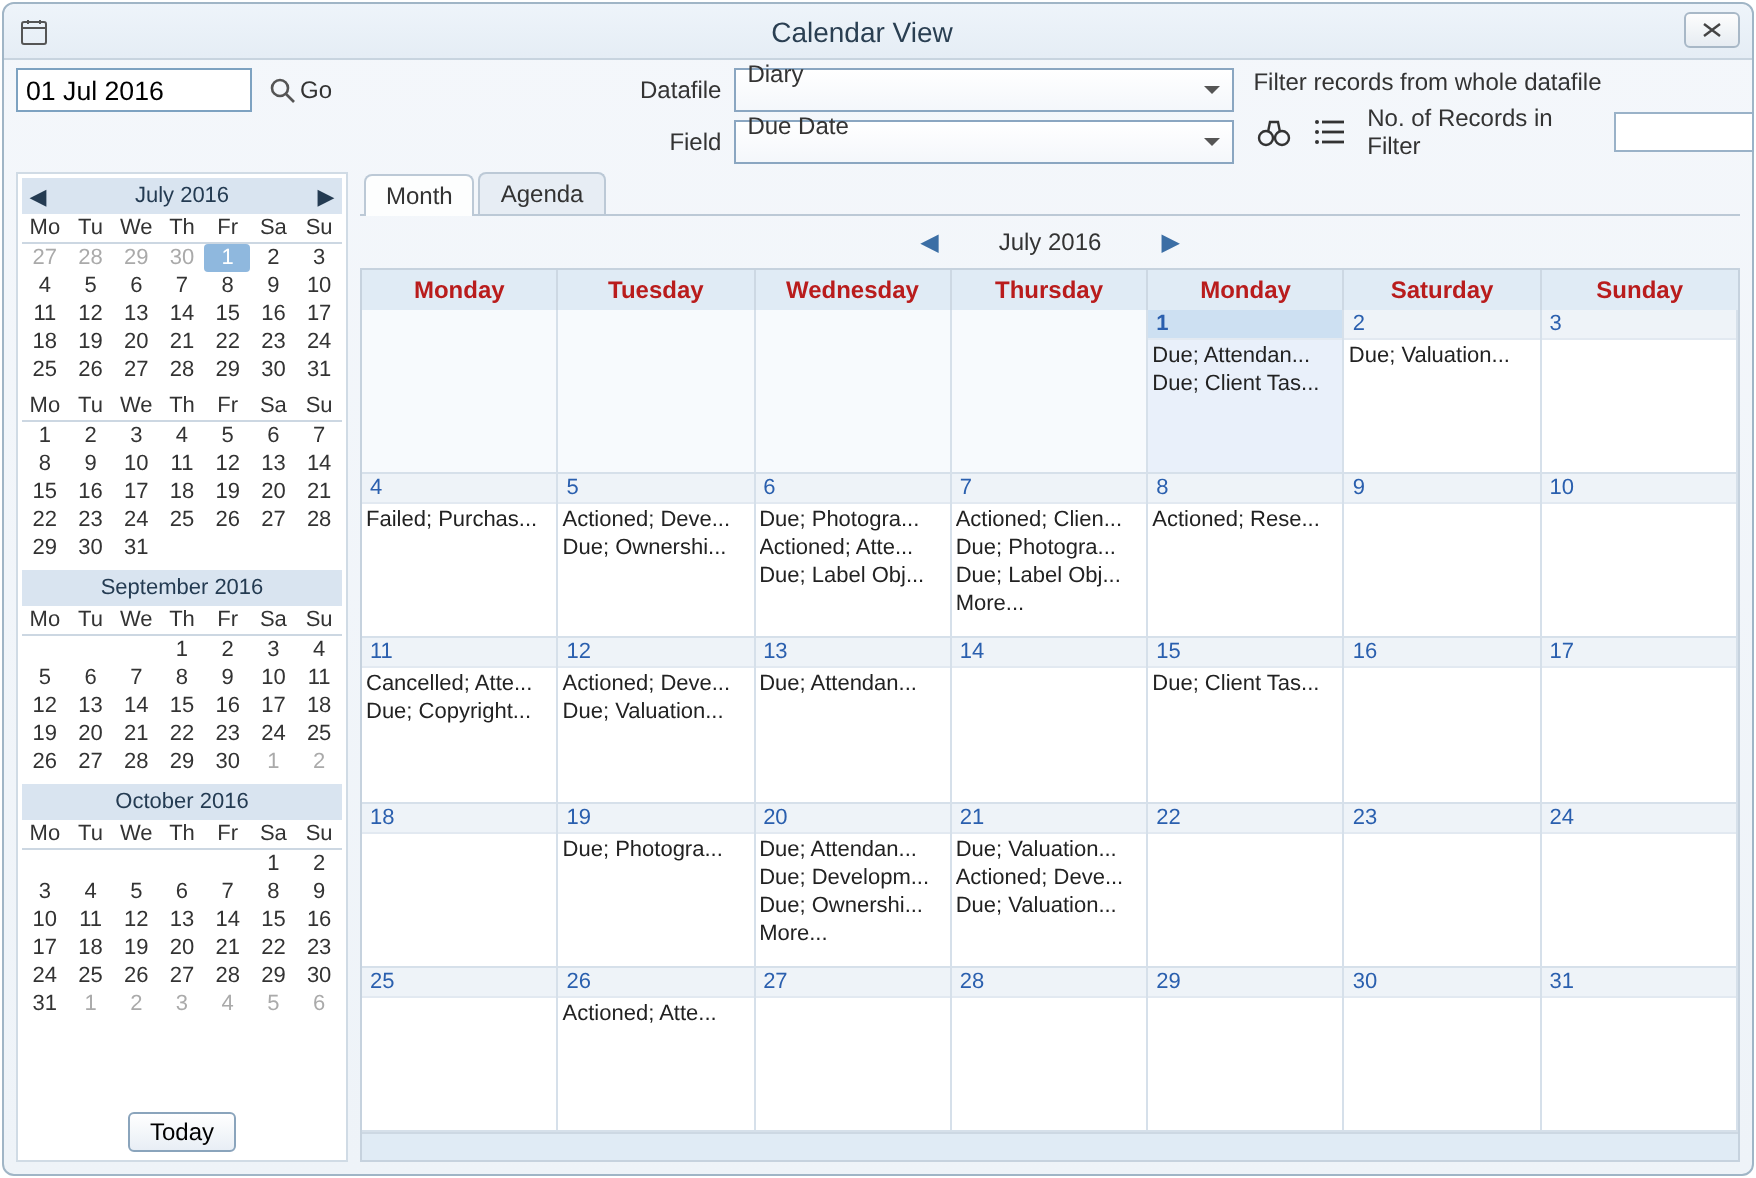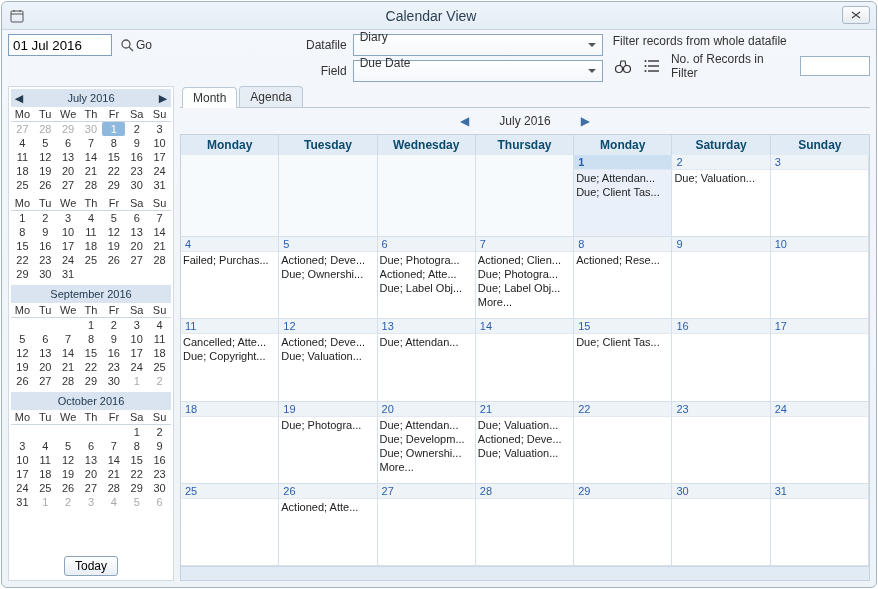--- a/index.html
+++ b/index.html
@@ -5,21 +5,21 @@
   * { box-sizing: border-box; margin: 0; padding: 0; }
   html, body { width: 878px; height: 589px; font-family: "Segoe UI", Tahoma, sans-serif; font-size: 12px; color: #333; background: #fff; overflow:hidden;}
   .window { width: 876px; height: 587px; margin:1px; border:1px solid #a0b5c6; border-radius:6px; background: linear-gradient(#f4f7fb,#eef3f8); display:flex; flex-direction:column;}
   .titlebar { height:28px; display:flex; align-items:center; position:relative; background:linear-gradient(#eef4fa,#e5edf5); border-bottom:1px solid #c8d4df; border-radius:6px 6px 0 0;}
   .title-icon { width:18px; height:18px; margin:0 6px; display:flex; align-items:center; justify-content:center; color:#555;}
   .title-text { position:absolute; left:0; right:16px; text-align:center; font-size:14px; color:#2a3f52;}
   .close-btn { position:absolute; right:6px; top:4px; width:28px; height:18px; border:1px solid #a8b8c7; border-radius:3px; background:linear-gradient(#fdfdfd,#e6ecf2); display:flex; align-items:center; justify-content:center; font-size:10px; color:#444; cursor:pointer;}
   .content { flex:1; display:flex; flex-direction:column; padding:4px 6px 6px 6px; gap:4px;}
   .top-row { display:flex; align-items:flex-start; gap:10px;}
   .date-go { display:flex; align-items:center; gap:4px;}
-  .date-input { width:104px; height:22px; border:1px solid #7da2c1; padding:2px 4px; background:#fff;}
+  .date-input { width:118px; height:22px; border:1px solid #7da2c1; padding:2px 4px; background:#fff;}
   .go-btn { display:flex; align-items:center; gap:2px; height:22px; padding:0 4px; color:#333; cursor:pointer;}
   .go-btn svg{ stroke:#555;}
   .mid-controls { flex:1; display:grid; grid-template-columns:auto 1fr; column-gap:6px; row-gap:4px; align-items:center; padding-left:140px;}
   .mid-controls label{ text-align:right; font-size:12px; color:#333;}
   .select { height:22px; border:1px solid #8aa6c1; background:linear-gradient(#fff,#f4f7fb); padding:0 22px 16px 6px; position:relative; cursor:pointer; width:250px; display:flex; align-items:center;}
   .select::after{content:""; position:absolute; right:6px; top:8px; border:4px solid transparent; border-top-color:#555;}
   .filter-box { display:flex; flex-direction:column; gap:4px; min-width:250px;}
   .filter-title { font-size:12px; color:#333;}
   .filter-row { display:flex; align-items:center; gap:8px;}
   .icon-btn { width:22px; height:22px; display:flex; align-items:center; justify-content:center; cursor:pointer; color:#333;}
@@ -40,21 +40,21 @@
   .today-btn { align-self:center; margin:4px 0 2px 0; padding:2px 10px; border:1px solid #8aa4bc; border-radius:3px; background:linear-gradient(#fff,#e8eef5); cursor:pointer; font-size:12px;}
   .main { flex:1; display:flex; flex-direction:column; min-width:0;}
   .tabs { display:flex; height:22px; border-bottom:1px solid #bcc9d6; padding-left:2px;}
   .tab { padding:3px 10px; border:1px solid #bcc9d6; border-bottom:none; margin-right:2px; border-radius:4px 4px 0 0; background:#e7edf4; cursor:pointer; font-size:12px; position:relative; top:0;}
   .tab.active{ background:#fdfefe; top:1px;}
   .month-nav { display:flex; align-items:center; justify-content:center; gap:30px; padding:6px 0;}
   .month-nav .arrow{ cursor:pointer; color:#3b6ea5; font-size:12px;}
   .month-nav .label{ font-size:12px; color:#333;}
   .cal-wrap { flex:1; border:1px solid #c6d2de; background:#f7fafd; display:flex; flex-direction:column; min-height:0;}
   .cal-head { display:grid; grid-template-columns:repeat(7,1fr); background:#e0ebf5;}
-  .cal-head div{ text-align:center; font-size:12px; padding:3px 0; border-right:1px solid #cdd8e3; color:#0c4a6e; font-weight:600;}
+  .cal-head div{ text-align:center; font-size:12px; padding:3px 0; border-right:1px solid #cdd8e3; color:#b91c1c; font-weight:600;}
   .cal-head div:last-child{border-right:none;}
   .cal-body { flex:1; display:grid; grid-template-columns:repeat(7,1fr); grid-template-rows:repeat(5,1fr);}
   .cell { border-right:1px solid #d6e0ea; border-bottom:1px solid #d6e0ea; background:#fff; display:flex; flex-direction:column; overflow:hidden; font-size:11px;}
   .cell.blank{ background:transparent;}
   .cell.today{ background:#e9f0fa;}
   .cell .num{ background:#eef3f8; padding:1px 4px; color:#2a5fae; font-size:11px; font-weight:500; border-bottom:1px solid #e2e9f1;}
   .cell.today .num{ background:#cde0f2; font-weight:700;}
   .cell .events{ padding:1px 2px; overflow:hidden;}
   .cell .events div{ white-space:nowrap; overflow:hidden; text-overflow:ellipsis; line-height:14px; color:#222;}
   .cal-footer { height:14px; background:#e0ebf5; border-top:1px solid #cdd8e3;}

